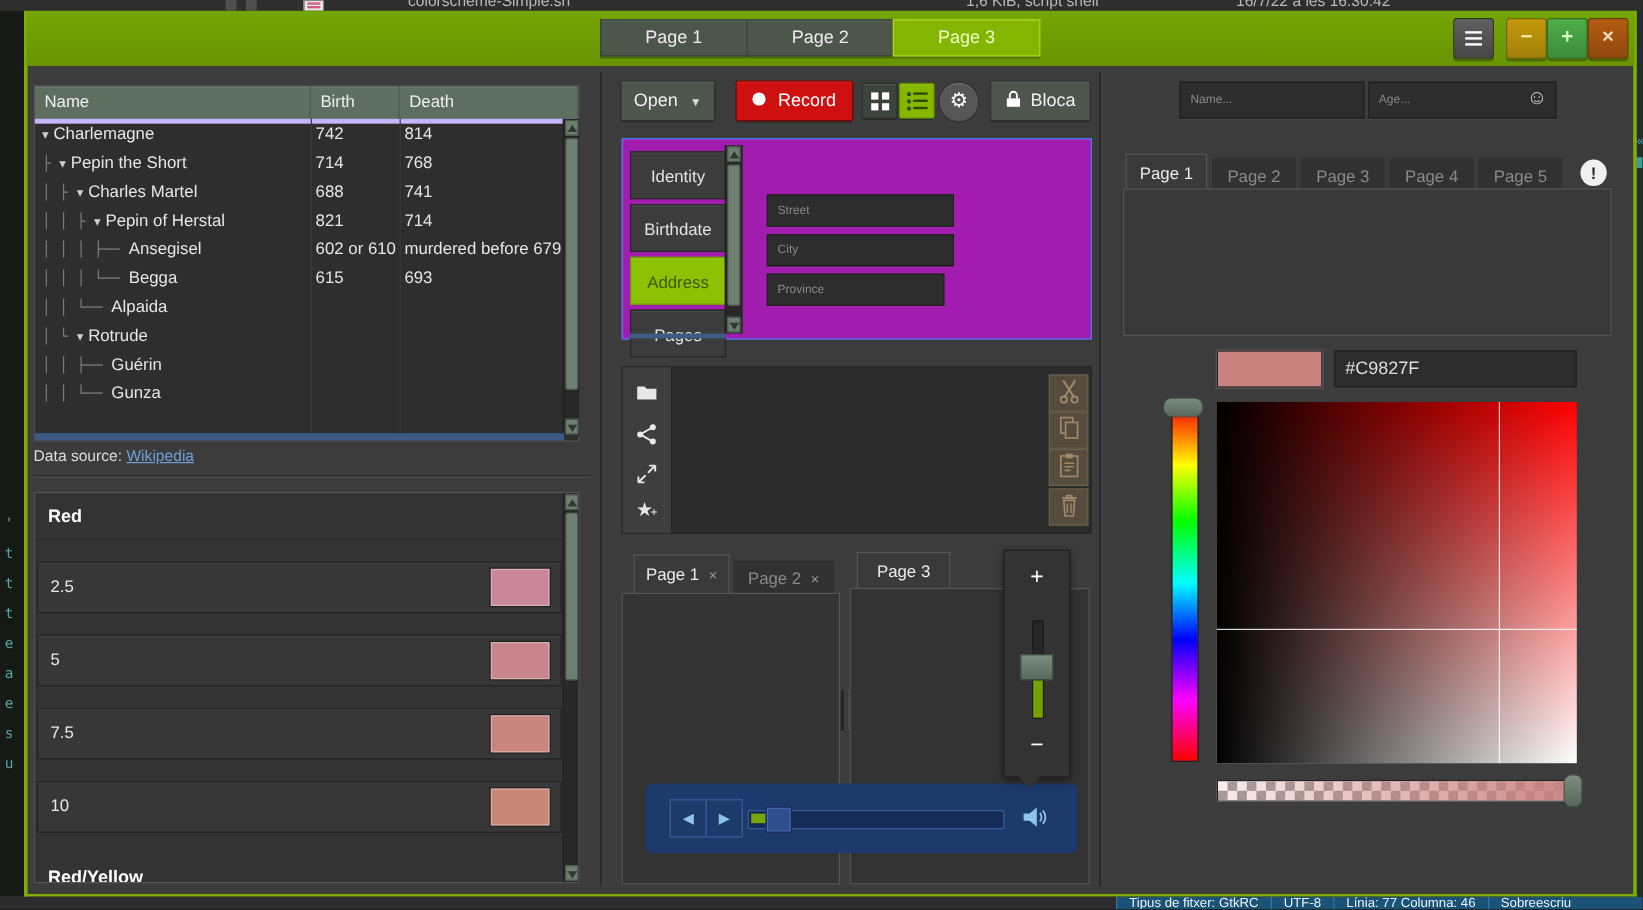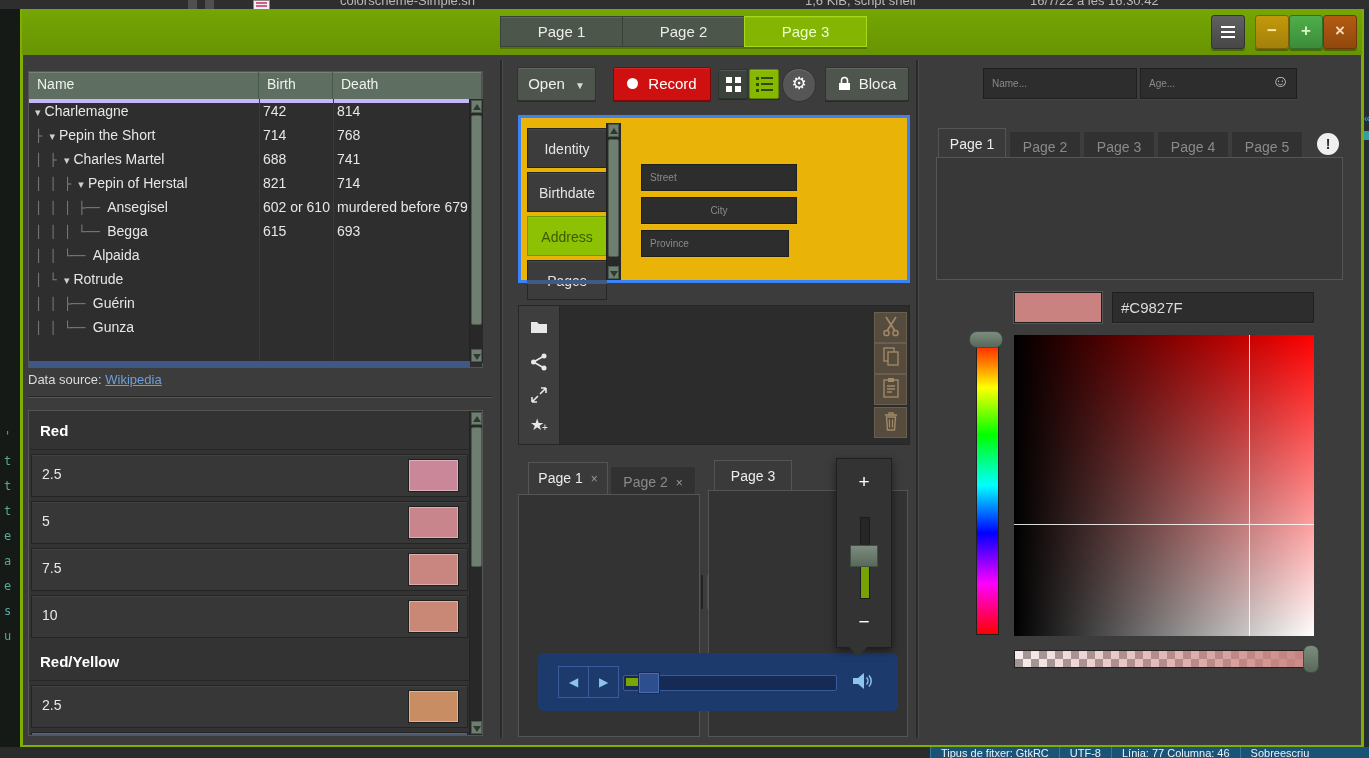--- a/index.html
+++ b/index.html
@@ -57,42 +57,42 @@
   .tri-up{top:3px;border-bottom:6px solid #2e3a30;}
   .tri-down{top:4px;border-top:6px solid #2e3a30;}
   #tree-hscroll{left:29px;top:361px;width:441px;height:6px;background:#3e5a84;}
   #data-source{left:28px;top:372px;color:#dcdcdc;font-size:13px;}
   #data-source a{color:#6f9fd8;}
   #sep1{left:28px;top:396px;width:464px;height:1px;background:#262626;box-shadow:0 1px 0 #565656;}
   
   #color-list{left:28px;top:410px;width:455px;height:326px;background:#333;border:1px solid #555;box-sizing:border-box;overflow:hidden;}
   #color-rows{position:absolute;left:1px;top:0;width:439px;}
   .cl-header{height:38px;line-height:40px;padding-left:10px;color:#fff;font-weight:bold;font-size:15px;border-bottom:1px solid #262626;}
-  .cl-row{position:relative;height:41px;margin:4px 1px;background:#373737;border:1px solid #242424;
+  .cl-row{position:relative;height:41px;margin:18px 1px;background:#373737;border:1px solid #242424;
     box-shadow:inset 0 1px 0 rgba(255,255,255,.06);color:#e8e8e8;font-size:14px;}
   .cl-row.selected{background:#4d5a6e;}
   .cl-row .lbl{position:absolute;left:10px;top:11px;}
   .cl-row .sw{position:absolute;right:9px;top:5px;width:47px;height:29px;border:1px solid rgba(255,255,255,.35);box-shadow:0 0 0 1px #1f1f1f;}
   
   .btn{position:absolute;background:#4d554d;border:1px solid #2e342e;border-radius:2px;color:#f0f0f0;font-size:15px;
     box-shadow:inset 0 1px 0 rgba(255,255,255,.10),0 1px 0 rgba(0,0,0,.3);box-sizing:border-box;text-align:center;}
   #open-btn{left:517px;top:67px;width:79px;height:34px;line-height:32px;}
   #open-btn .caret{font-size:10px;margin-left:10px;color:#d8d8d8;}
   #record-btn{left:613px;top:67px;width:98px;height:34px;line-height:32px;background:#cf1010;border-color:#7e0808;color:#fff;}
   #record-btn .dot{display:inline-block;width:11px;height:11px;border-radius:50%;background:#fff;margin-right:10px;}
   #grid-toggle{left:718px;top:69px;width:30px;height:30px;background:#3c423c;}
   #grid-toggle .g{position:absolute;width:6px;height:6px;background:#fff;}
   #list-toggle{left:749px;top:69px;width:30px;height:30px;background:#86b800;border-color:#5f8500;}
   #list-toggle .li{position:absolute;left:6px;height:2px;background:#31490a;}
   #list-toggle .ld{position:absolute;left:6px;width:3px;height:3px;background:#31490a;}
   #gear-btn{left:782px;top:68px;width:32px;height:32px;border-radius:50%;background:#565656;border:1px solid #333;
     color:#fff;font-size:17px;line-height:30px;text-align:center;box-shadow:inset 0 1px 0 rgba(255,255,255,.15);}
   #lock-btn{left:825px;top:67px;width:84px;height:34px;line-height:32px;}
   
-  #frame1{left:518px;top:115px;width:392px;height:168px;background:#eab308;border:3px solid #3b82f6;box-shadow:inset 1px 1px 0 rgba(255,255,255,.05);box-sizing:border-box;}
+  #frame1{left:518px;top:115px;width:392px;height:168px;background:#a21caf;border:1px solid #3b82f6;box-shadow:inset 1px 1px 0 rgba(255,255,255,.05);box-sizing:border-box;}
   .side-btn{position:absolute;left:6px;width:80px;height:40px;line-height:40px;text-align:center;color:#e4e4e4;font-size:14px;
     background:#3c3c3c;border:1px solid #262626;box-shadow:inset 0 1px 0 rgba(255,255,255,.07);box-sizing:border-box;}
   .side-btn.sel{background:#8cc104;border-color:#6f9b02;color:#3d5a00;}
   #pages-hl{position:absolute;left:6px;top:162px;width:80px;height:4px;background:#3f5a84;}
   .inp{position:absolute;background:#2d2d2d;border:1px solid #1f1f1f;box-shadow:0 1px 0 rgba(255,255,255,.06);
     color:#dcdcdc;font-size:10px;padding:0 8px;box-sizing:border-box;font-family:"Liberation Sans",sans-serif;}
   .inp::placeholder{color:#8a8a8a;opacity:1;}
   
   #frame2{left:518px;top:305px;width:392px;height:140px;background:#2c2c2c;border:1px solid #272727;box-sizing:border-box;}
   #icon-strip{position:absolute;left:0;top:0;width:40px;height:138px;background:#3e3e3e;border-right:1px solid #272727;}
@@ -348,21 +348,21 @@
       <div class="sb-btn" style="top:1px">
           <span class="tri-up"></span>
         </div>
       <div class="sb-thumb" style="top:16px;height:118px"></div>
       <div class="sb-btn" style="bottom:1px">
           <span class="tri-down"></span>
         </div>
     </div>
     <div id="form-fields">
         <input class="inp" style="left: 120px; top: 46px; width: 156px; height: 27px;" placeholder="Street">
-        <input class="inp" style="left: 120px; top: 79px; width: 156px; height: 27px; text-align: center;" placeholder="City">
+        <input class="inp" style="left: 120px; top: 79px; width: 156px; height: 27px;" placeholder="City">
         <input class="inp" style="left: 120px; top: 112px; width: 148px; height: 27px;" placeholder="Province">
       </div>
   </div>
 
   <div id="frame2" class="abs">
     <div id="icon-strip">
       <span class="strip-ic" style="top:12px">
         <svg width="18" height="14" viewBox="0 0 18 14">
             <path d="M1 2 h6 l2 2 h8 v9 h-16 z" fill="#e8e8e8"></path>
           </svg>

